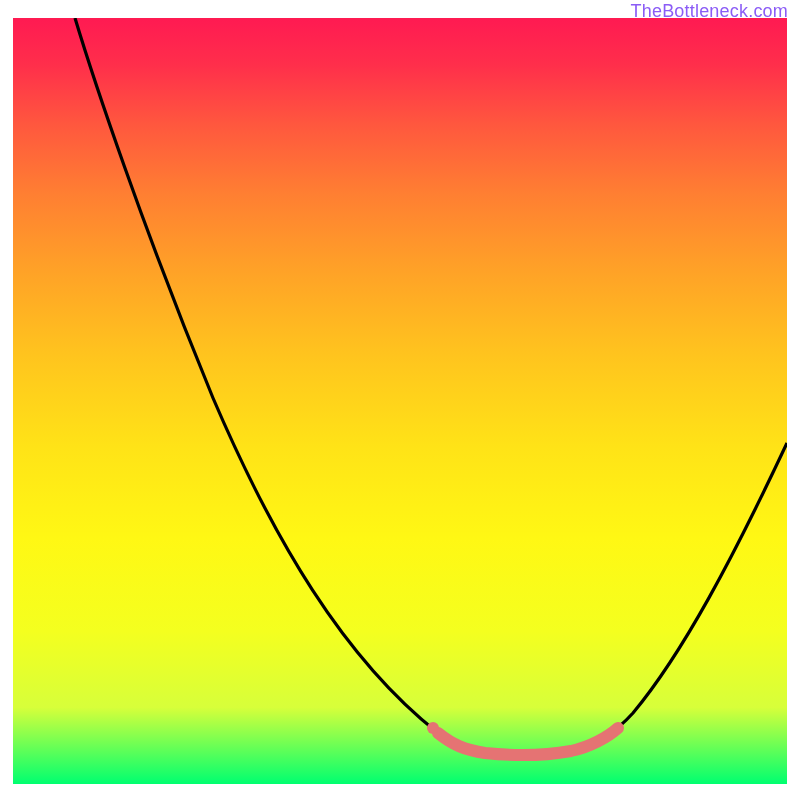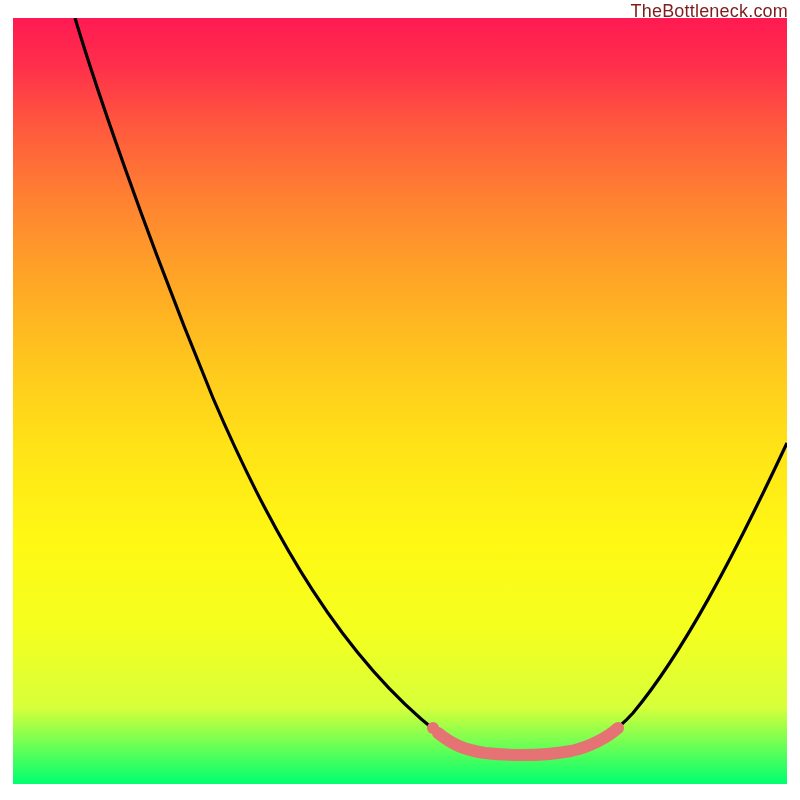--- a/index.html
+++ b/index.html
@@ -36,21 +36,21 @@
     top: 0;
     width: 774px;
     height: 766px;
   }
   .watermark {
     position: absolute;
     top: 1px;
     right: 12px;
     font-family: Arial, sans-serif;
     font-size: 18px;
-    color: #7f1d1d;
+    color: #8b5cf6;
     font-weight: 400;
     letter-spacing: 0.2px;
   }
 </style>
 </head>
 <body>
 <div class="stage">
 
   <div class="plot-area">
     <svg class="curve" viewBox="0 0 774 766" preserveAspectRatio="none">

